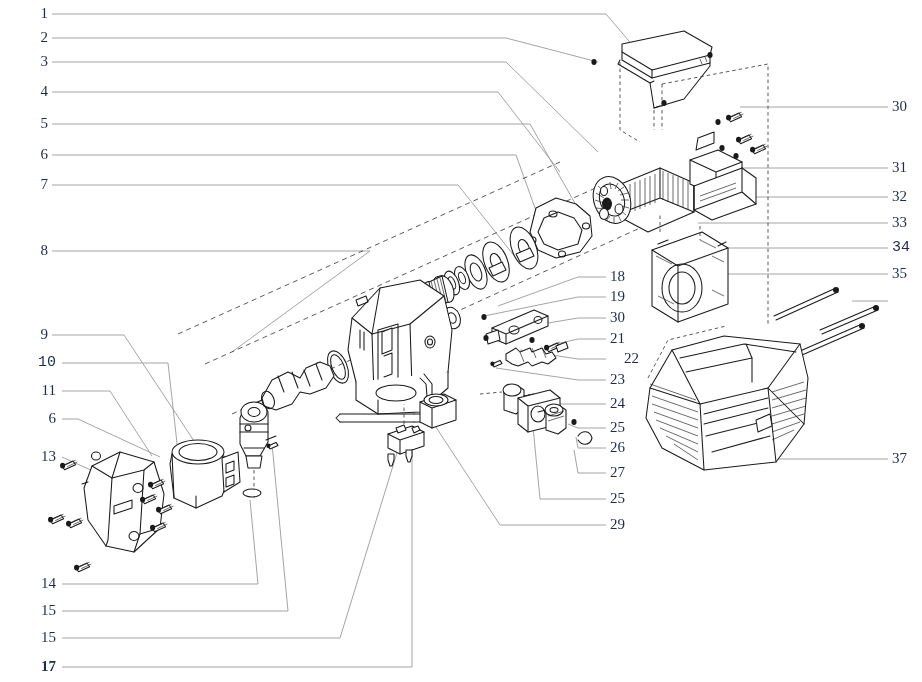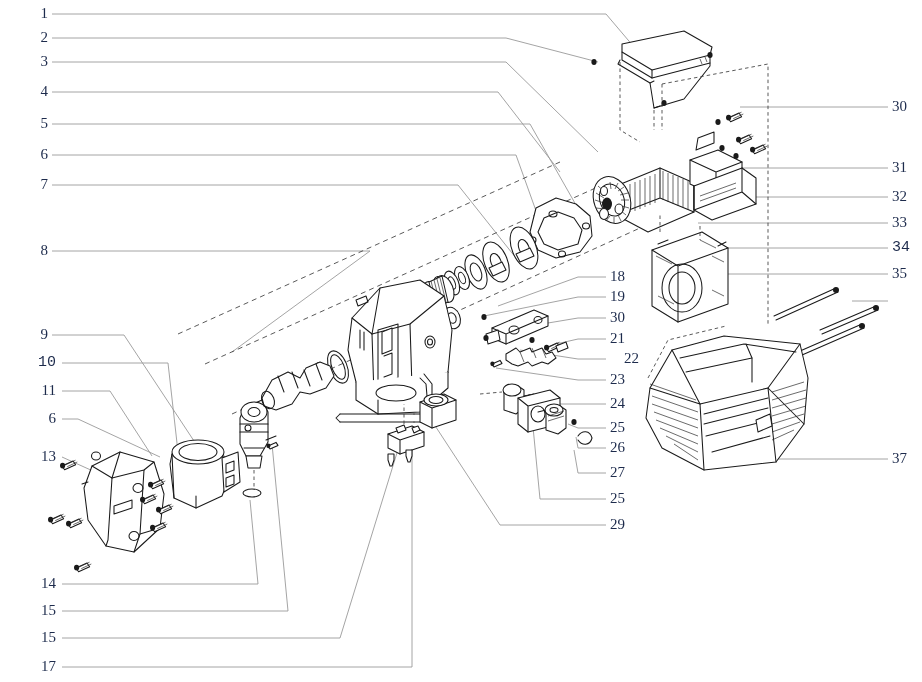--- a/index.html
+++ b/index.html
@@ -463,21 +463,21 @@
   <div class="callout left" style="left:18px;top:177px;width:30px;">7</div>
   <div class="callout left" style="left:18px;top:243px;width:30px;">8</div>
   <div class="callout left" style="left:18px;top:327px;width:30px;">9</div>
   <div class="callout left" style="left:14px;top:355px;width:42px;font-family:Liberation Mono, monospace;">10</div>
   <div class="callout left" style="left:14px;top:383px;width:42px;">11</div>
   <div class="callout left" style="left:14px;top:411px;width:42px;">6</div>
   <div class="callout left" style="left:14px;top:449px;width:42px;">13</div>
   <div class="callout left" style="left:14px;top:576px;width:42px;">14</div>
   <div class="callout left" style="left:14px;top:603px;width:42px;">15</div>
   <div class="callout left" style="left:14px;top:630px;width:42px;">15</div>
-  <div class="callout left" style="left:14px;top:659px;width:42px;">17</div>
+  <div class="callout left" style="left:14px;top:659px;width:42px;font-weight:bold;">17</div>
 
   <div class="callout mid" style="left:610px;top:269px;">18</div>
   <div class="callout mid" style="left:610px;top:289px;">19</div>
   <div class="callout mid" style="left:610px;top:310px;">30</div>
   <div class="callout mid" style="left:610px;top:331px;">21</div>
   <div class="callout mid" style="left:610px;top:351px;margin-left:14px;">22</div>
   <div class="callout mid" style="left:610px;top:372px;">23</div>
   <div class="callout mid" style="left:610px;top:396px;">24</div>
   <div class="callout mid" style="left:610px;top:420px;">25</div>
   <div class="callout mid" style="left:610px;top:440px;">26</div>

